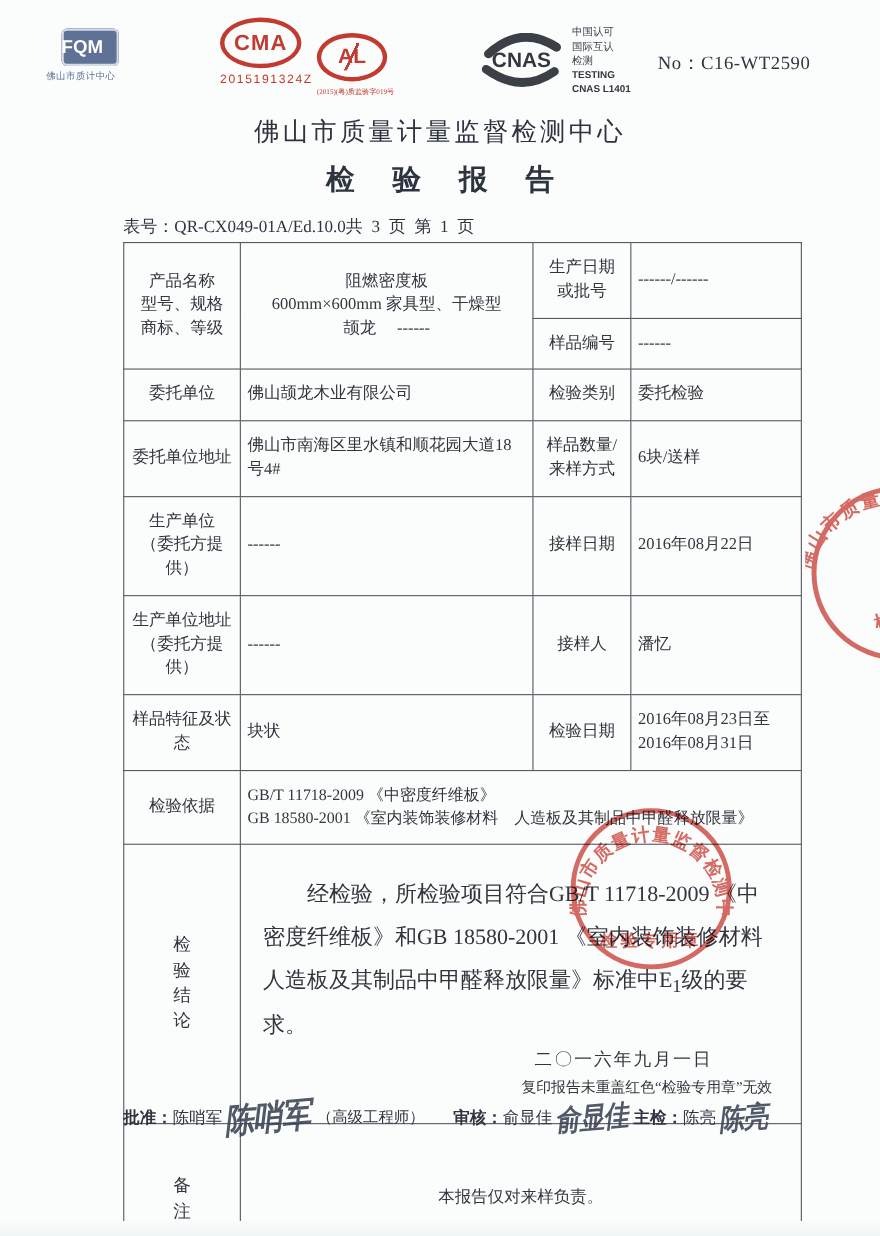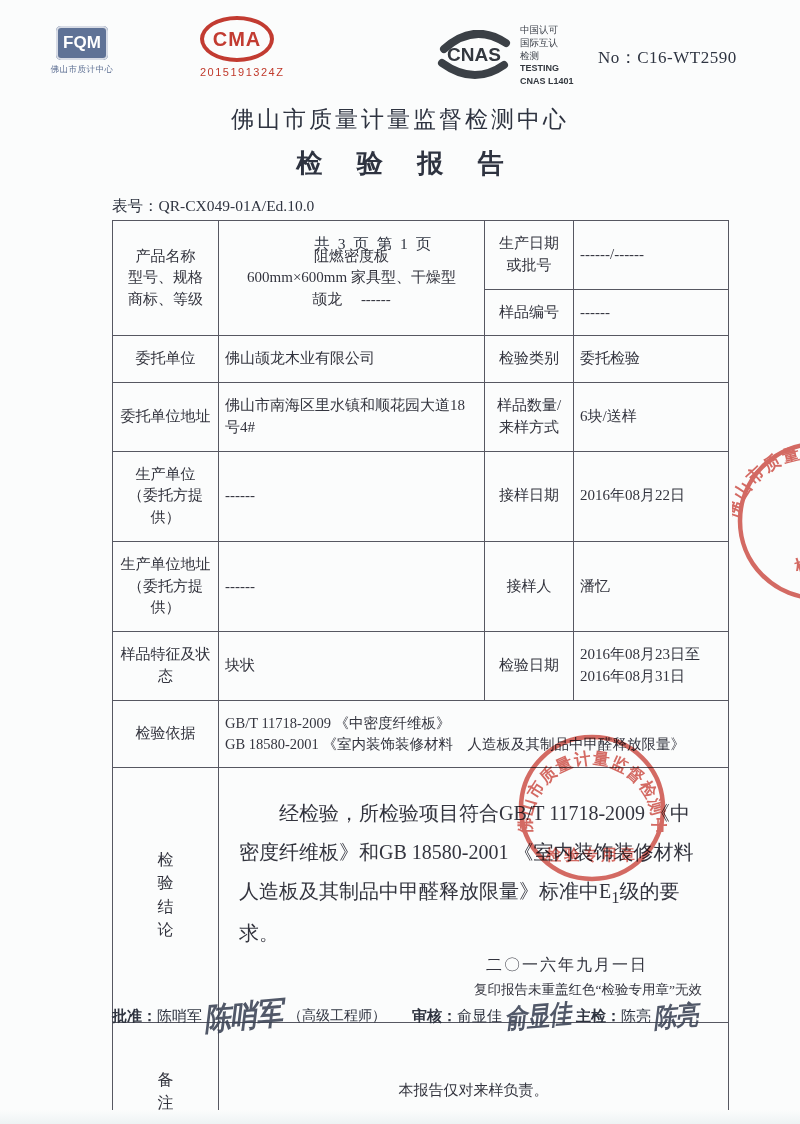--- a/index.html
+++ b/index.html
@@ -2,21 +2,21 @@
 <html><head>
 <meta charset="utf-8">
 <style>
   html,body{margin:0;padding:0;}
   body{width:800px;height:1124px;background:#e8eaea;font-family:"Liberation Serif","DejaVu Serif",serif;}
   .page{position:relative;width:800px;height:1124px;background:#fbfcfc;overflow:hidden;color:#31323c;}
   .page::after{content:"";position:absolute;left:0;right:0;bottom:0;height:14px;background:linear-gradient(#fbfcfc,#eef3f4);}
 
   
   .hdr{position:absolute;left:0;top:0;width:800px;height:100px;}
-  .fqm{position:absolute;left:42px;top:26px;width:80px;text-align:center;}
+  .fqm{position:absolute;left:42px;top:26px;width:80px;}
   .fqm-box{margin:0 auto;width:52px;height:34px;background:#5f7296;border-radius:5px;color:#fff;
            font-family:"Liberation Sans",sans-serif;font-weight:bold;font-size:17px;line-height:34px;
            box-shadow:inset 0 0 0 2px rgba(255,255,255,.75), inset 0 0 0 4px #5f7296;}
   .fqm-cap{margin-top:4px;font-size:8.5px;color:#5d6f93;letter-spacing:.5px;}
 
   .oval{box-sizing:border-box;border:4px solid #c23b31;border-radius:50%;color:#c23b31;
         display:flex;align-items:center;justify-content:center;
         font-family:"Liberation Sans",sans-serif;font-weight:800;}
   .cma{position:absolute;left:200px;top:16px;width:78px;text-align:center;}
   .cma .oval{width:74px;height:46px;font-size:20px;letter-spacing:1px;}
@@ -32,21 +32,21 @@
   .repno{position:absolute;left:598px;top:46px;font-size:17px;color:#2f3542;letter-spacing:.5px;}
 
   
   .org-title{position:absolute;left:0;top:104px;width:800px;text-align:center;
              font-size:23px;letter-spacing:3px;color:#2e3340;font-weight:500;}
   .rep-title{position:absolute;left:0;top:146px;width:800px;text-align:center;
              font-size:26px;letter-spacing:14px;text-indent:14px;color:#2e3340;font-weight:600;}
 
   .meta{position:absolute;left:112px;top:196px;width:622px;display:flex;
         font-size:15.5px;color:#2f3440;}
-  .meta .pg{letter-spacing:2px;margin-top:38px;}
+  .meta .pg{letter-spacing:2px;}
 
   
   table.rep{position:absolute;left:112px;top:220px;width:616px;border-collapse:collapse;table-layout:fixed;
             font-size:15px;color:#33343e;}
   table.rep td{border:1.5px solid #565761;padding:12px 6px;vertical-align:middle;line-height:1.45;}
   td.lbl{text-align:center;padding:2px 3px;}
   td.val{text-align:left;padding-left:10px;}
   td.valc{text-align:center;}
   tr.h1a{height:53px;} tr.h1b{height:35px;} tr.h2{height:35px;} tr.h3{height:50px;}
   tr.h4{height:62px;} tr.h5{height:47px;} tr.h6{height:53px;} tr.h7{height:63px;}
@@ -85,20 +85,24 @@
     <div class="fqm">
       <div class="fqm-box">FQM</div>
       <div class="fqm-cap">佛山市质计中心</div>
     </div>
 
     <div class="cma">
       <div class="oval">CMA</div>
       <div class="cma-cap">2015191324Z</div>
     </div>
 
+    <div class="cal">
+      <div class="oval">AL</div>
+      <div class="cal-cap">(2015)(粤)质监验字019号</div>
+    </div>
 
 
     <div class="cnaslogo">
       <svg width="76" height="50" viewBox="0 0 76 50">
         <path d="M8,19 Q38,-8 70,13" fill="none" stroke="#3b4046" stroke-width="8" stroke-linecap="round"></path>
         <path d="M6,33 Q38,56 68,35" fill="none" stroke="#3b4046" stroke-width="8" stroke-linecap="round"></path>
         <text x="38" y="31" text-anchor="middle" font-family="Liberation Sans,sans-serif" font-weight="bold" font-size="19" fill="#33383f">CNAS</text>
       </svg>
     </div>
 

